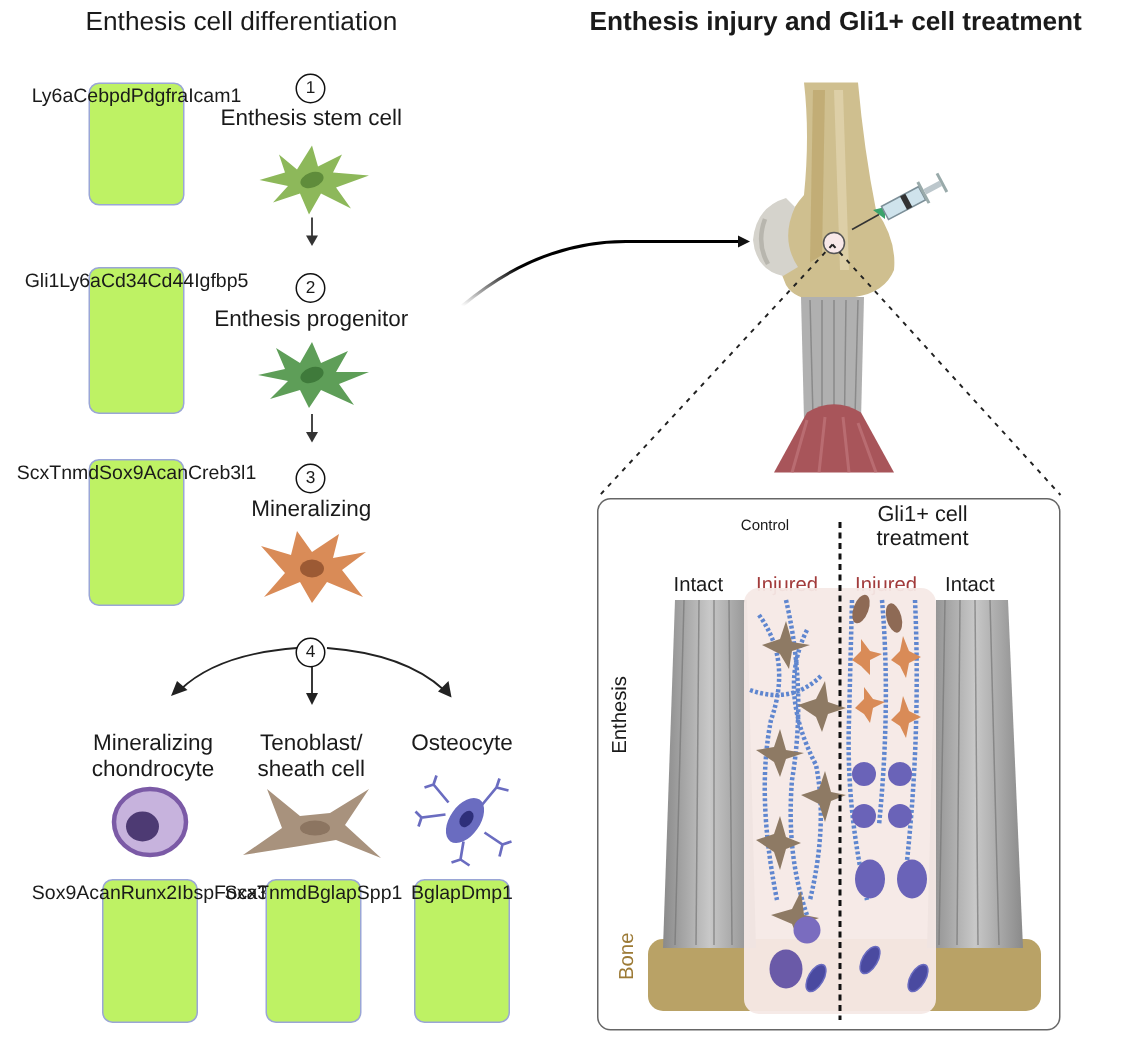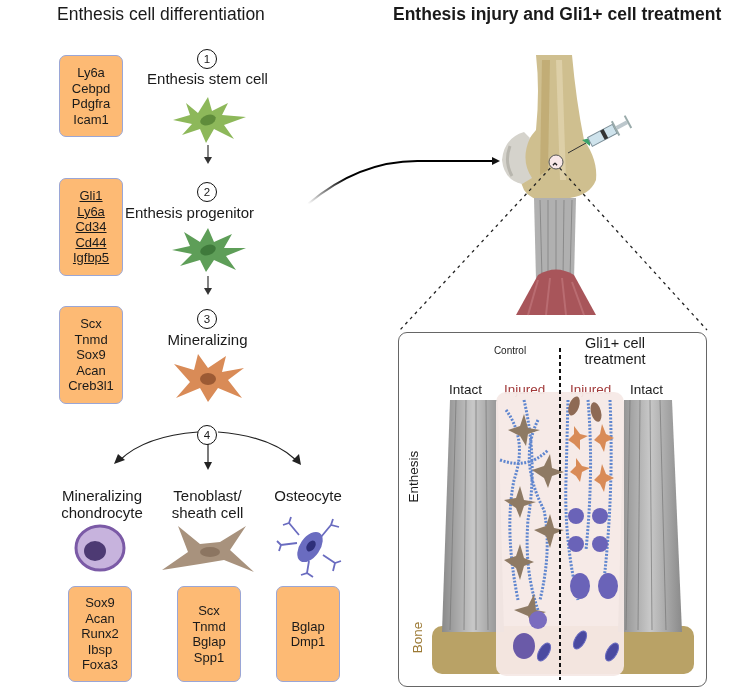--- a/index.html
+++ b/index.html
@@ -1,22 +1,22 @@
 <!DOCTYPE html>
 <html><head>
 <meta charset="utf-8">
 <style>
   html, body { margin:0; padding:0; background:#fff; }
   body { width:747px; height:692px; position:relative; overflow:hidden;
          font-family:"Liberation Sans", sans-serif; color:#1a1a1a; }
   .abs { position:absolute; }
   .title { font-size:17.5px; white-space:nowrap; }
-  .marker-box { position:absolute; background:#fdba74; border:1.5px solid #9aa6d6;
+  .marker-box { position:absolute; background:#bef264; border:1.5px solid #9aa6d6;
                 border-radius:7px; text-align:center; font-size:13px; line-height:15.5px;
-                display:flex; flex-direction:column; justify-content:center; }
+                display:flex; flex-direction:row; justify-content:center; }
   .marker-box span { display:block; }
   .step-num { position:absolute; width:18px; height:18px; border:1.5px solid #111;
               border-radius:50%; font-size:11.5px; text-align:center; line-height:18px; }
   .label { position:absolute; font-size:15px; text-align:center; white-space:nowrap; line-height:17px; }
   .small-label { position:absolute; font-size:13.5px; white-space:nowrap; }
   svg { position:absolute; overflow:visible; }
 </style>
 </head>
 <body>
 
@@ -32,29 +32,29 @@
 <div class="label" style="left:140px;top:70px;width:135px;">Enthesis stem cell</div>
 <svg style="left:168px;top:95px;" width="80" height="50">
   <path d="M5,25 L22,20 L18,8 L30,18 L40,2 L44,16 L60,8 L54,20 L78,22 L56,30 L66,44 L46,34 L38,48 L32,34 L14,40 L24,29 Z" fill="#8db85a"></path>
   <ellipse cx="40" cy="25" rx="8" ry="5" fill="#5f8c3b" transform="rotate(-20 40 25)"></ellipse>
 </svg>
 <svg style="left:203px;top:145px;" width="10" height="20">
   <line x1="5" y1="0" x2="5" y2="14" stroke="#333" stroke-width="1.2"></line>
   <path d="M1,12 L5,19 L9,12 Z" fill="#333"></path>
 </svg>
 
-<div class="marker-box" style="left:59px;top:178px;width:62px;height:96px;text-decoration:underline;">
+<div class="marker-box" style="left:59px;top:178px;width:62px;height:96px;">
   <span>Gli1</span>
   <span>Ly6a</span>
   <span>Cd34</span>
   <span>Cd44</span>
   <span>Igfbp5</span>
 </div>
 <div class="step-num" style="left:197px;top:182px;">2</div>
-<div class="label" style="left:112px;top:204px;width:155px;">Enthesis progenitor</div>
+<div class="label" style="left:130px;top:204px;width:155px;">Enthesis progenitor</div>
 <svg style="left:168px;top:226px;" width="80" height="48">
   <path d="M4,24 L22,20 L16,6 L32,16 L40,2 L46,16 L64,8 L56,22 L78,22 L58,30 L68,44 L46,34 L38,46 L32,34 L12,40 L24,28 Z" fill="#5e9e58"></path>
   <ellipse cx="40" cy="24" rx="8" ry="5" fill="#3f7a3b" transform="rotate(-20 40 24)"></ellipse>
 </svg>
 <svg style="left:203px;top:276px;" width="10" height="20">
   <line x1="5" y1="0" x2="5" y2="14" stroke="#333" stroke-width="1.2"></line>
   <path d="M1,12 L5,19 L9,12 Z" fill="#333"></path>
 </svg>
 
 <div class="marker-box" style="left:59px;top:306px;width:62px;height:96px;">

